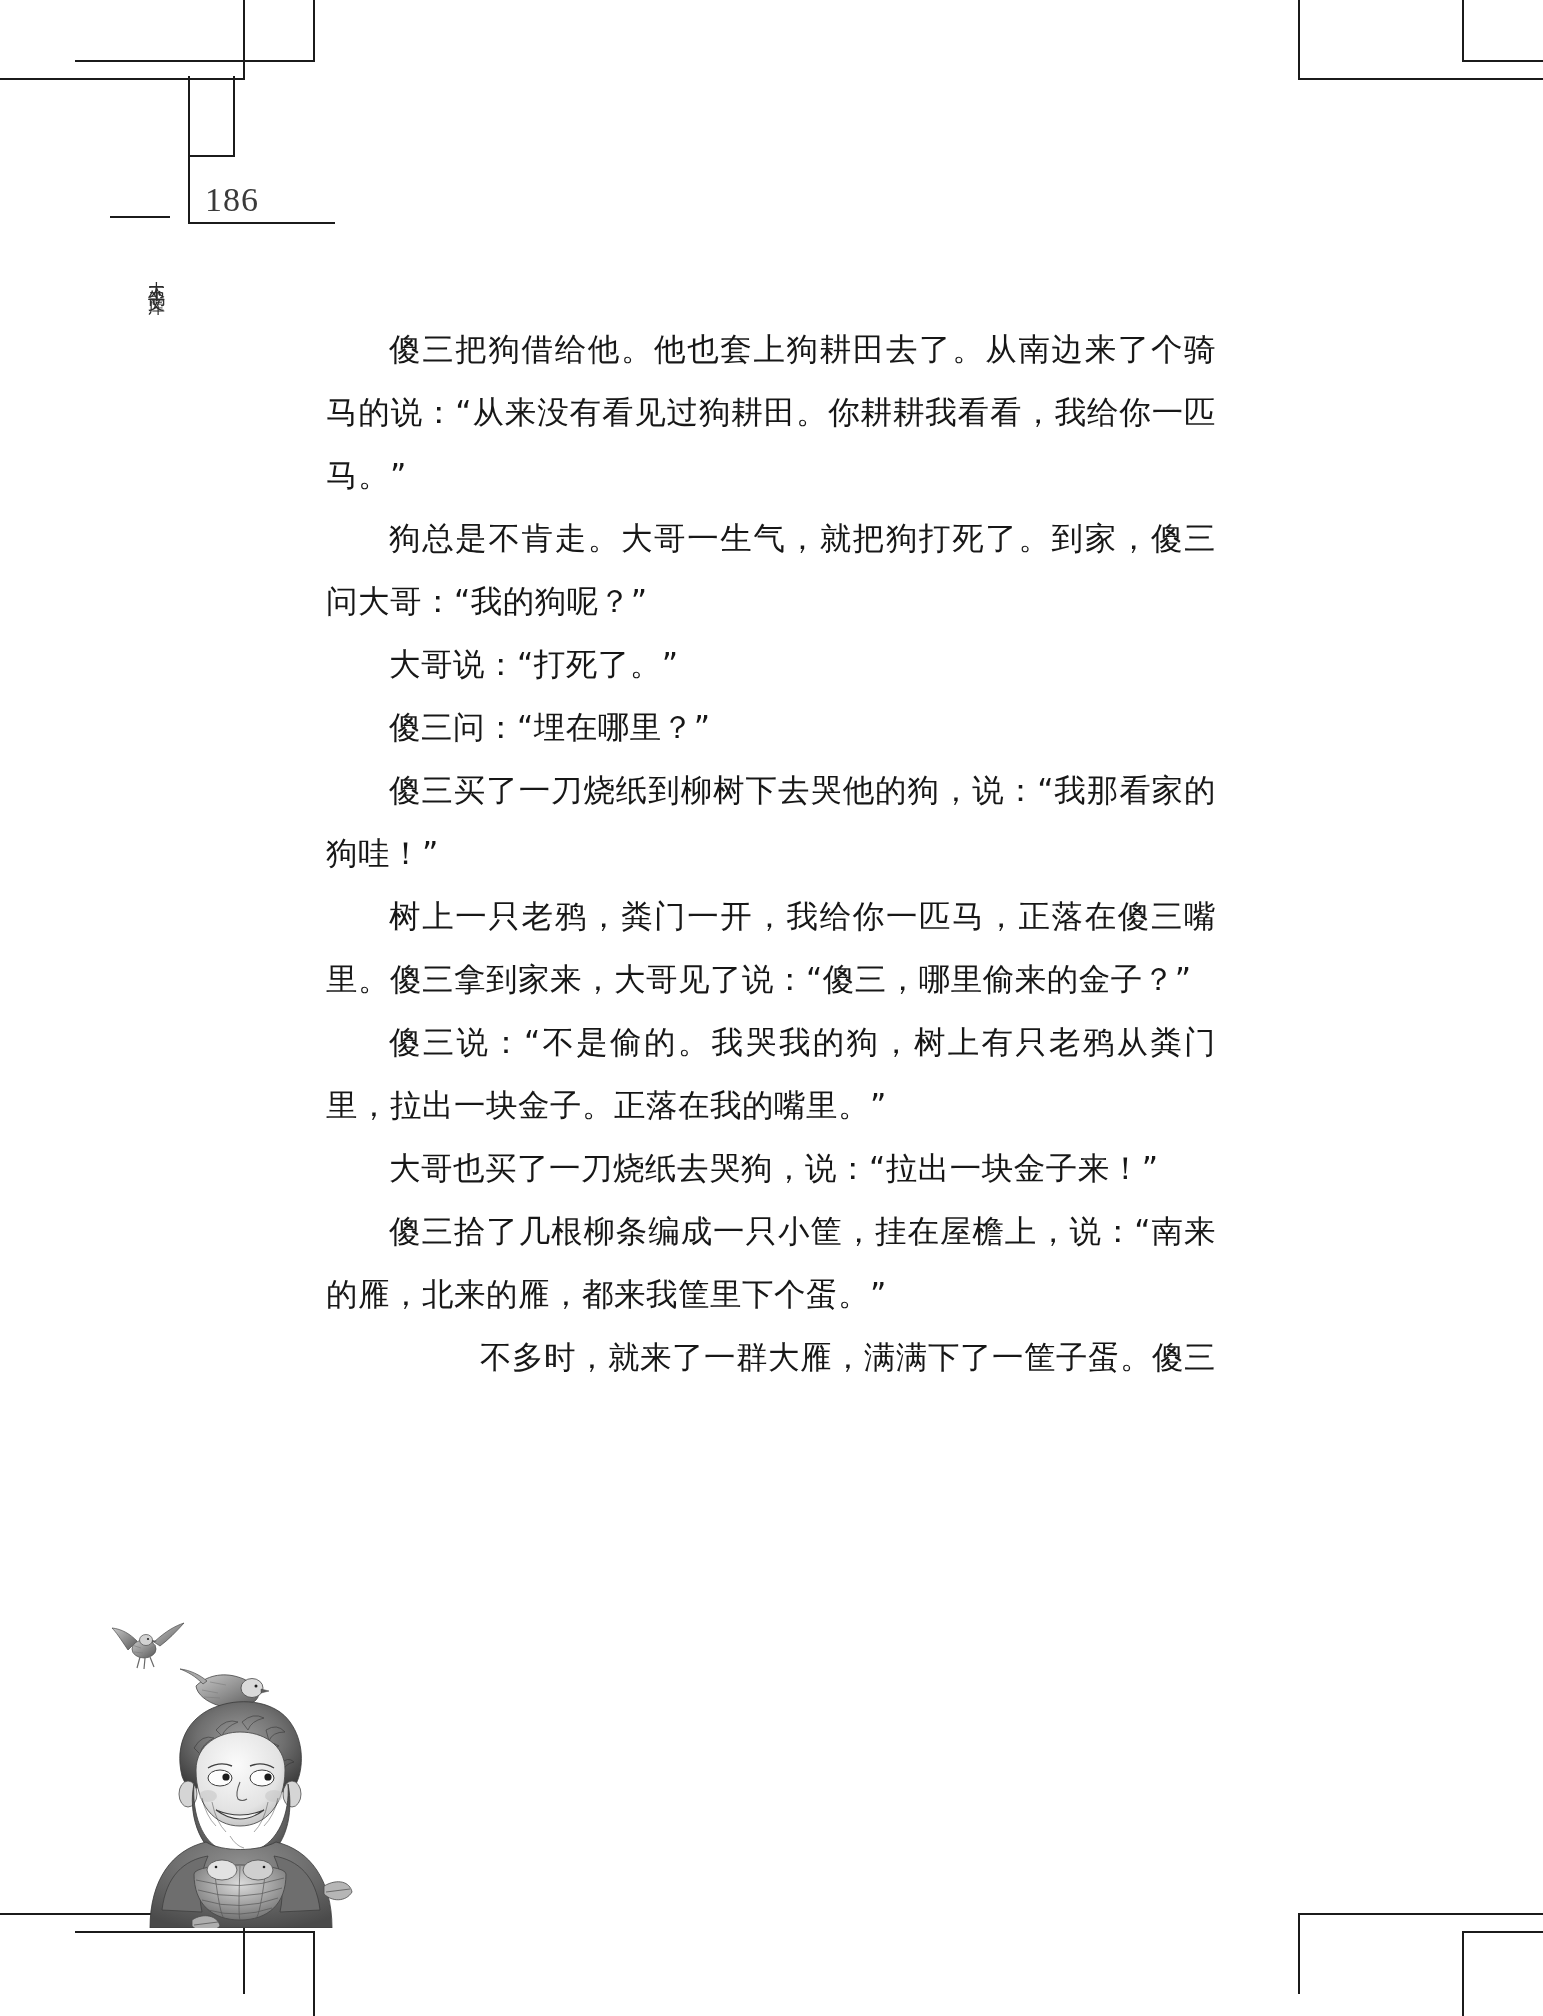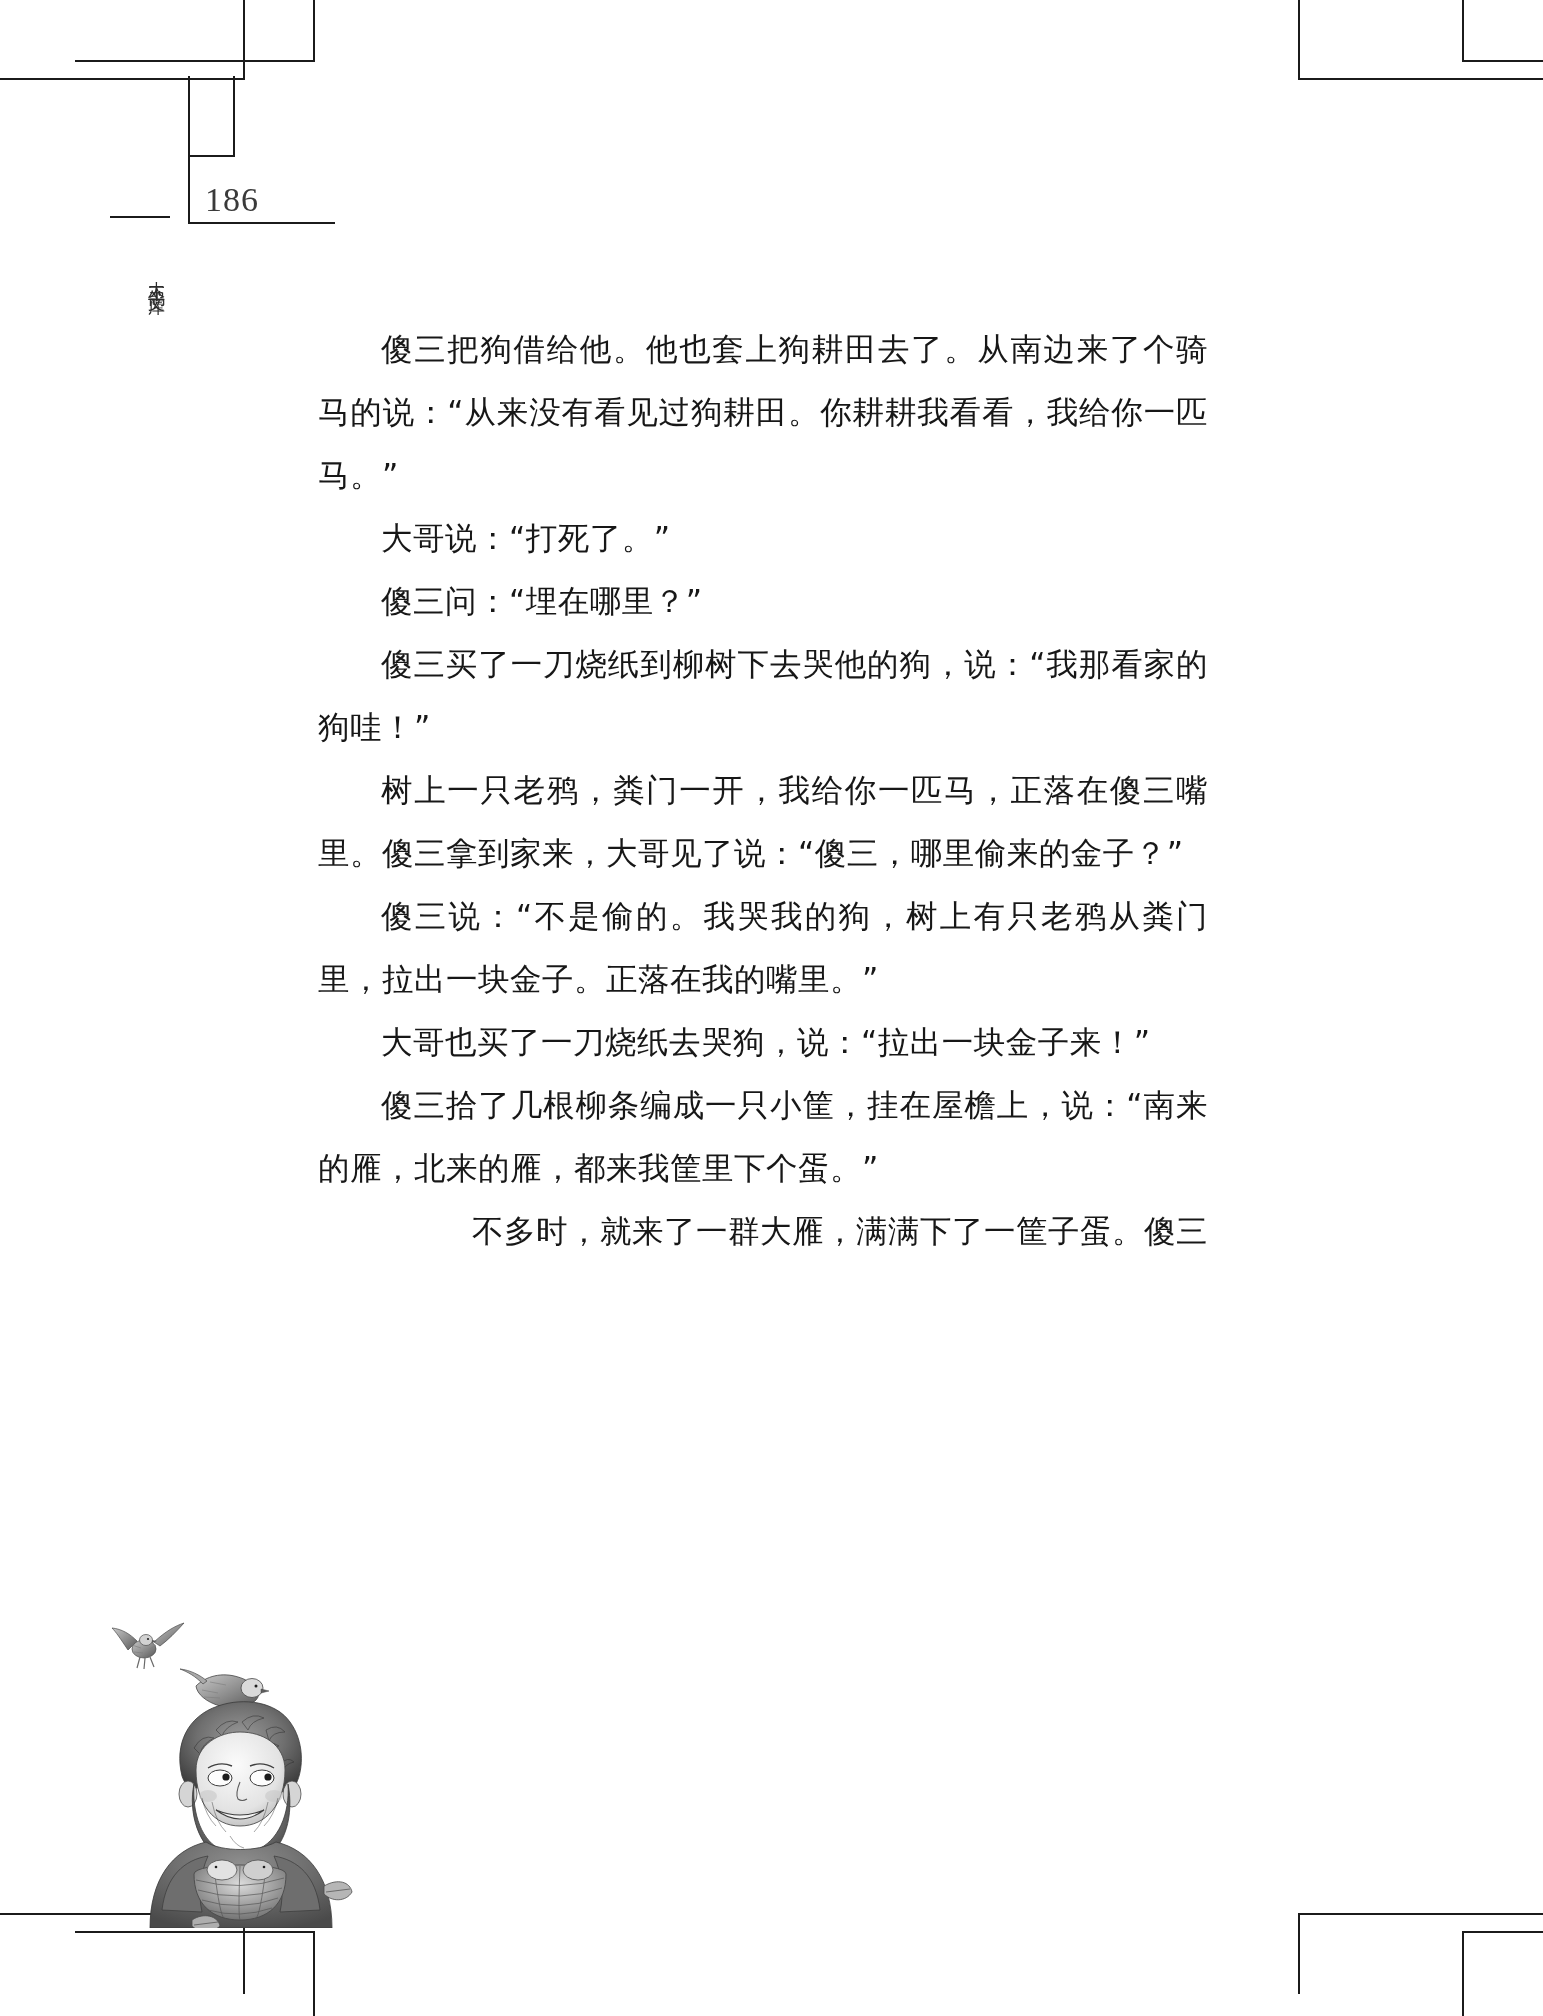--- a/index.html
+++ b/index.html
@@ -85,21 +85,21 @@
     font-size: 17px;
     letter-spacing: 4px;
     color: #2b2b2b;
     line-height: 1;
     white-space: nowrap;
   }
 
   
   .body-col {
     position: absolute;
-    left: 318px;
+    left: 326px;
     top: 318px;
     width: 890px;
   }
   .para {
     margin: 0 0 0px 0;
     font-family: "DejaVu Sans", "Liberation Sans", sans-serif;
     font-size: 31.5px;
     line-height: 63px;
     color: #171717;
     text-align: justify;
@@ -158,20 +158,21 @@
     <div class="folio-inner-v"></div>
     <div class="folio-inner-h"></div>
     <div class="folio">186</div>
   </div>
 
   <div class="series-rule"></div>
   <div class="series-label">大王鸽文库</div>
 
   <div class="body-col">
     <p class="para">傻三把狗借给他。他也套上狗耕田去了。从南边来了个骑马的说：“从来没有看见过狗耕田。你耕耕我看看，我给你一匹马。”</p>
+    <p class="para">狗总是不肯走。大哥一生气，就把狗打死了。到家，傻三问大哥：“我的狗呢？”</p>
     <p class="para">大哥说：“打死了。”</p>
     <p class="para">傻三问：“埋在哪里？”</p>
     <p class="para">傻三买了一刀烧纸到柳树下去哭他的狗，说：“我那看家的狗哇！”</p>
     <p class="para">树上一只老鸦，粪门一开，我给你一匹马，正落在傻三嘴里。傻三拿到家来，大哥见了说：“傻三，哪里偷来的金子？”</p>
     <p class="para">傻三说：“不是偷的。我哭我的狗，树上有只老鸦从粪门里，拉出一块金子。正落在我的嘴里。”</p>
     <p class="para">大哥也买了一刀烧纸去哭狗，说：“拉出一块金子来！”</p>
     <p class="para">傻三拾了几根柳条编成一只小筐，挂在屋檐上，说：“南来的雁，北来的雁，都来我筐里下个蛋。”</p>
     <p class="para last">不多时，就来了一群大雁，满满下了一筐子蛋。傻三</p>
   </div>
 

